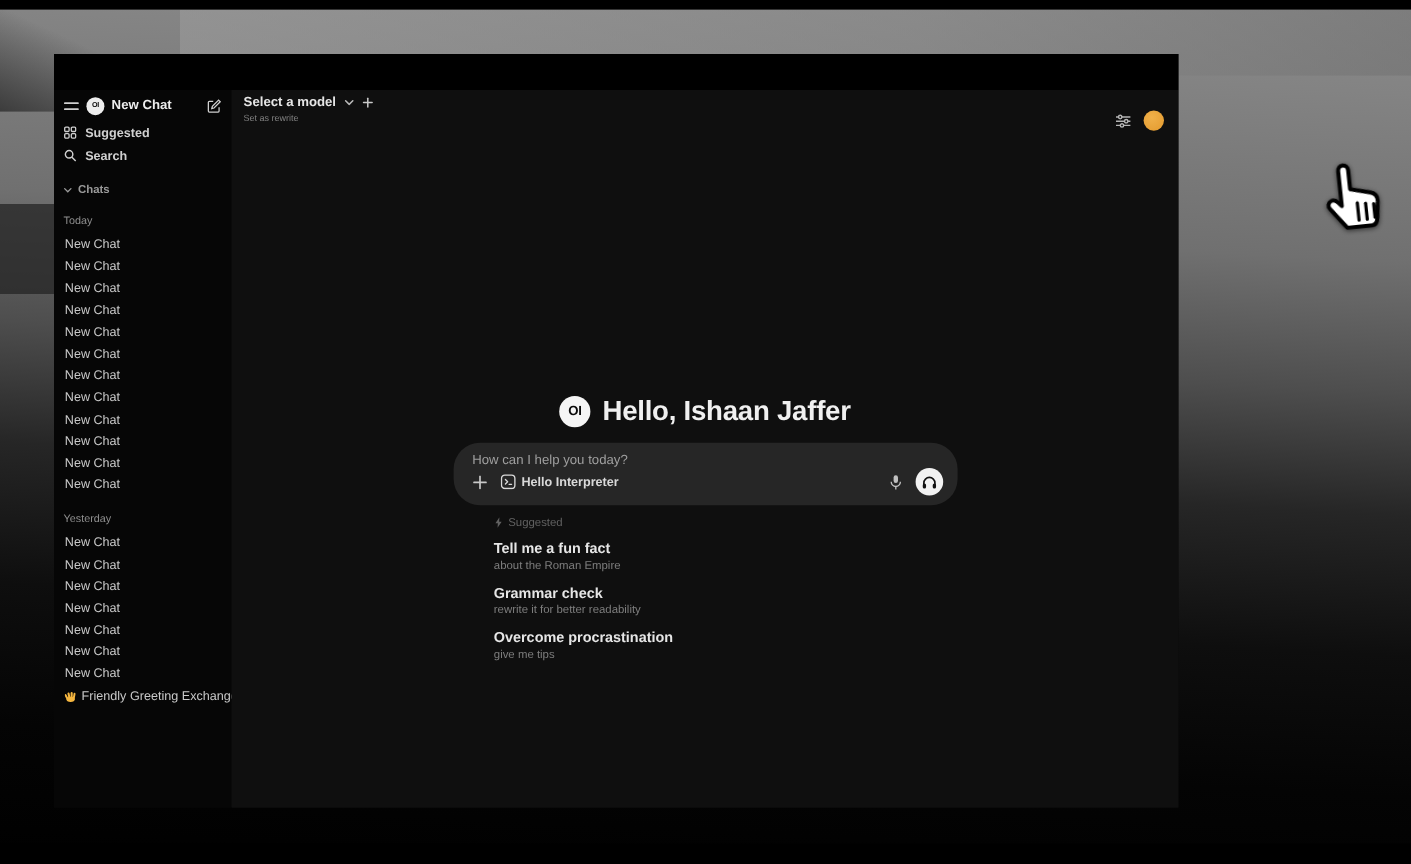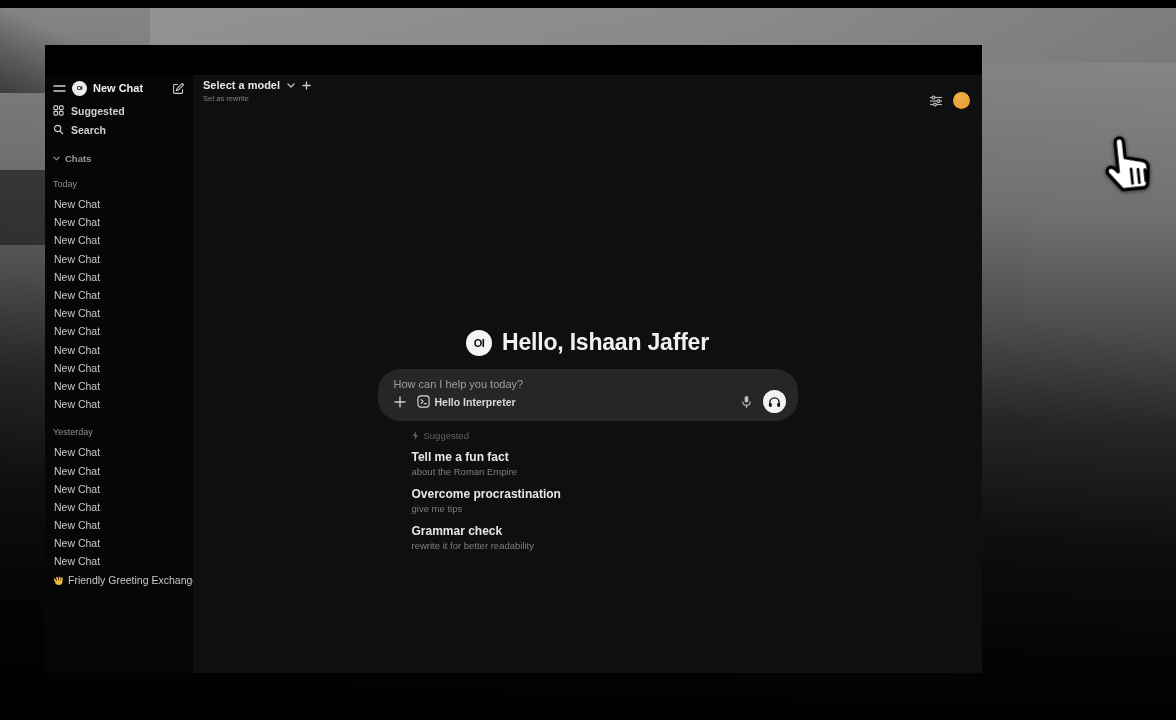--- a/index.html
+++ b/index.html
@@ -314,26 +314,26 @@
                 </svg>
             </span>
             <span>Suggested</span>
           </div>
           <div>
               <div class="sug-item">
                 <div class="sug-title">Tell me a fun fact</div>
                 <div class="sug-sub">about the Roman Empire</div>
               </div>
               <div class="sug-item">
+                <div class="sug-title">Grammar check</div>
+                <div class="sug-sub">rewrite it for better readability</div>
+              </div>
+              <div class="sug-item">
                 <div class="sug-title">Overcome procrastination</div>
                 <div class="sug-sub">give me tips</div>
-              </div>
-              <div class="sug-item">
-                <div class="sug-title">Grammar check</div>
-                <div class="sug-sub">rewrite it for better readability</div>
               </div>
             </div>
         </div>
       </div>
 
     </div>
   </div>
 </div>
 
 <svg class="hand-cursor" viewBox="0 0 26 32">

